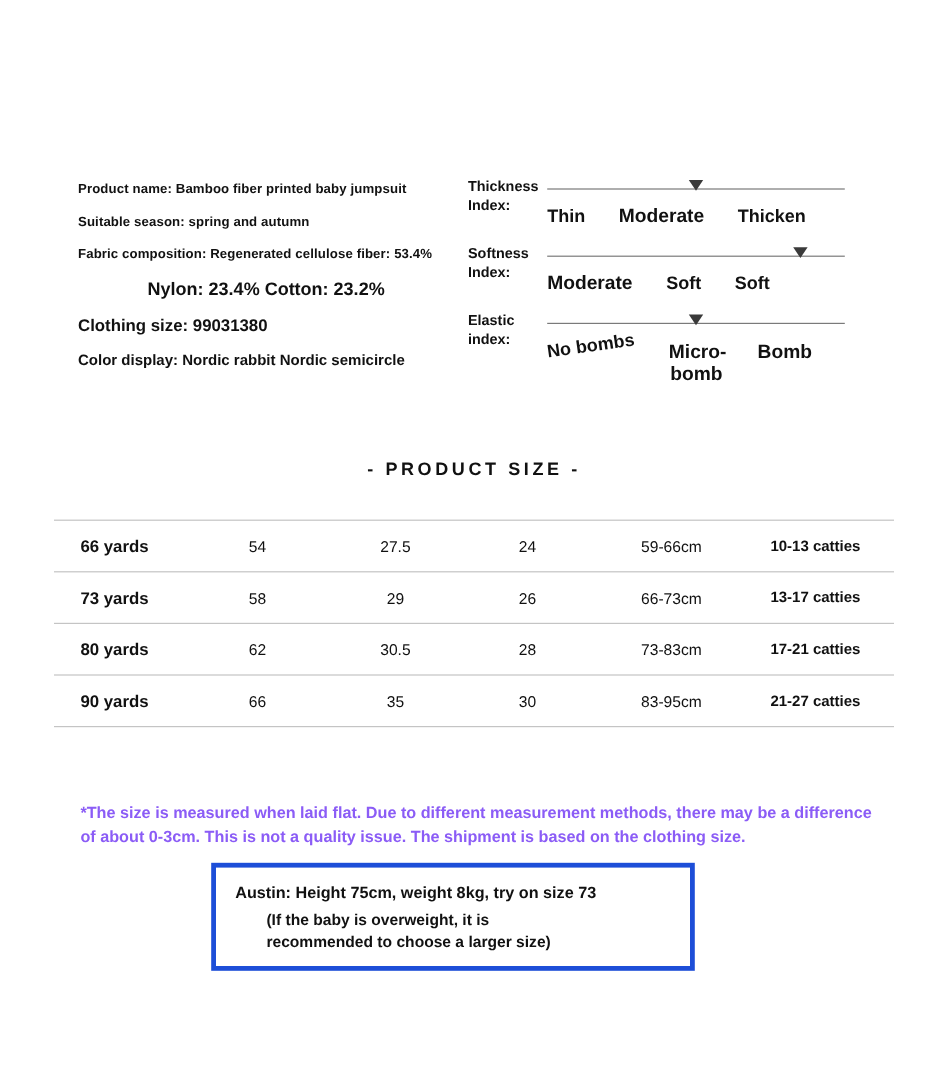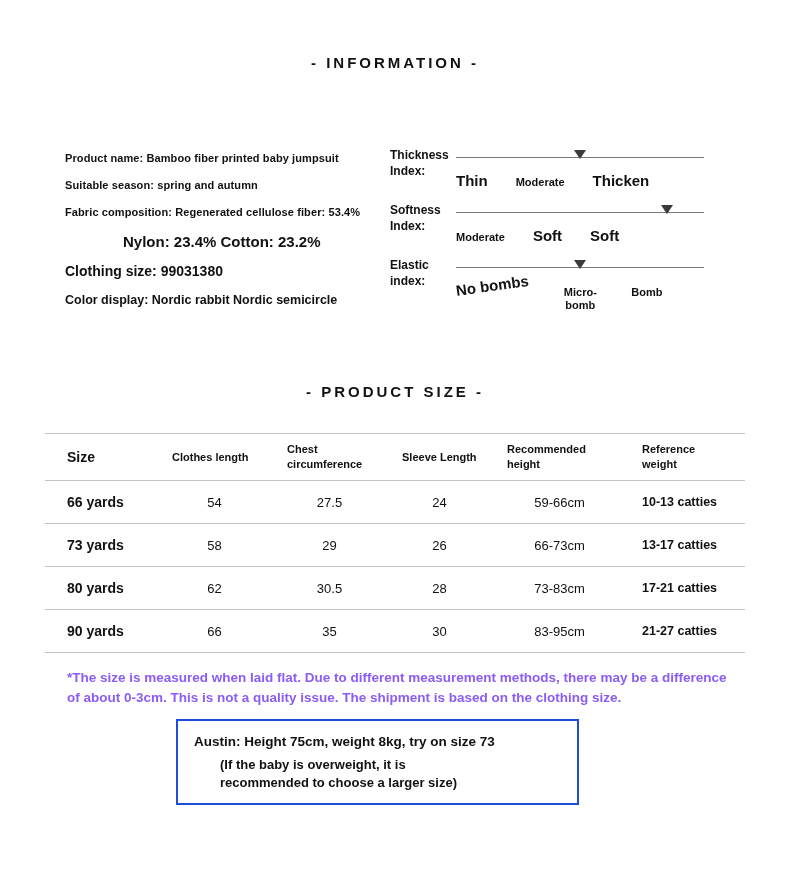--- a/index.html
+++ b/index.html
@@ -23,21 +23,21 @@
   .index-block { position:absolute; left:390px; top:148px; width:314px; }
   .index-row { display:flex; margin-bottom:14px; }
   .index-label { width:62px; font-size:12px; font-weight:bold; line-height:1.3; }
   .index-slider { flex:1; position:relative; margin-left:4px; min-height:36px; }
   .slider-line { position:absolute; top:9px; left:0; right:0; height:1px; background:#7a7a7a; }
   .slider-marker { position:absolute; top:2px; left:50%; width:0; height:0;
                    border-left:6px solid transparent; border-right:6px solid transparent;
                    border-top:9px solid #3a3a3a; transform:translateX(-50%); }
   .slider-options { display:flex; align-items:baseline; padding-top:24px;gap:28px; }
   .opt-big { font-size:15px; font-weight:bold; }
-  .opt-small { font-size:11px; font-weight:bold; }
+  .opt-small { font-size:16px; font-weight:bold; }
   .opt-rotated { display:inline-block; transform:rotate(-8deg); transform-origin:left center; }
   .opt-wrap { width:46px; text-align:center; line-height:1.2; }
 
   
   .size-table { position:absolute; left:45px; top:433px; width:700px; border-top:1px solid #c4c4c4; }
   .t-row { display:grid; grid-template-columns:112px 115px 115px 105px 135px 118px;
            align-items:center; border-bottom:1px solid #c4c4c4; }
   .t-header { height:47px; }
   .t-data { height:43px; }
   .th { font-size:11px; font-weight:bold; line-height:1.35; padding-left:15px; }
@@ -46,30 +46,29 @@
   .td-size { font-size:14px; font-weight:bold; padding-left:22px; }
   .td-num { font-size:13px; text-align:center; }
   .td-weight { font-size:12.5px; font-weight:bold; padding-left:15px; }
 
   
   .footnote { position:absolute; left:67px; top:668px; width:660px;
               font-size:13.5px; font-weight:bold; color:#8b5cf6; line-height:1.45; }
 
   
   .note-box { position:absolute; left:176px; top:719px; width:403px; min-height:72px;
-              border:2px solid #1d4ed8; padding:13px 10px 12px 16px; }
+              border:4px solid #1d4ed8; padding:13px 10px 12px 16px; }
   .note-line1 { font-size:13.5px; font-weight:bold; }
   .note-line2 { font-size:13px; font-weight:bold; margin:7px 0 0 26px; width:252px; line-height:1.35; }
 </style>
 </head>
 <body>
 
 <div class="page">
 
-  <div class="sec-title title-info">-  INFORMATION  -</div>
 
   <div class="info-block">
     <div class="info-line">Product name: Bamboo fiber printed baby jumpsuit</div>
     <div class="info-line">Suitable season: spring and autumn</div>
     <div class="info-line">Fabric composition: Regenerated cellulose fiber: 53.4%</div>
     <div class="info-highlight">Nylon: 23.4% Cotton: 23.2%</div>
     <div class="info-size">Clothing size: 99031380</div>
     <div class="info-color">Color display: Nordic rabbit Nordic semicircle</div>
   </div>
 
@@ -112,38 +111,20 @@
           <span class="opt-small">Bomb</span>
         </div>
       </div>
     </div>
 
   </div>
 
   <div class="sec-title title-size">-  PRODUCT SIZE  -</div>
 
   <div class="size-table">
-    <div class="t-row t-header">
-      <div class="th th-size">Size</div>
-      <div class="th">
-        <span class="wrapbox">Clothes length</span>
-        </div>
-      <div class="th">
-        <span class="wrapbox">Chest circumference</span>
-        </div>
-      <div class="th">
-        <span class="wrapbox">Sleeve Length</span>
-        </div>
-      <div class="th">
-        <span class="wrapbox">Recommended height</span>
-        </div>
-      <div class="th">
-        <span class="wrapbox">Reference weight</span>
-        </div>
-    </div>
 
     <div class="t-row t-data">
       <div class="td-size">66 yards</div>
       <div class="td-num">54</div>
       <div class="td-num">27.5</div>
       <div class="td-num">24</div>
       <div class="td-num">59-66cm</div>
       <div class="td-weight">10-13 catties</div>
     </div>
 

